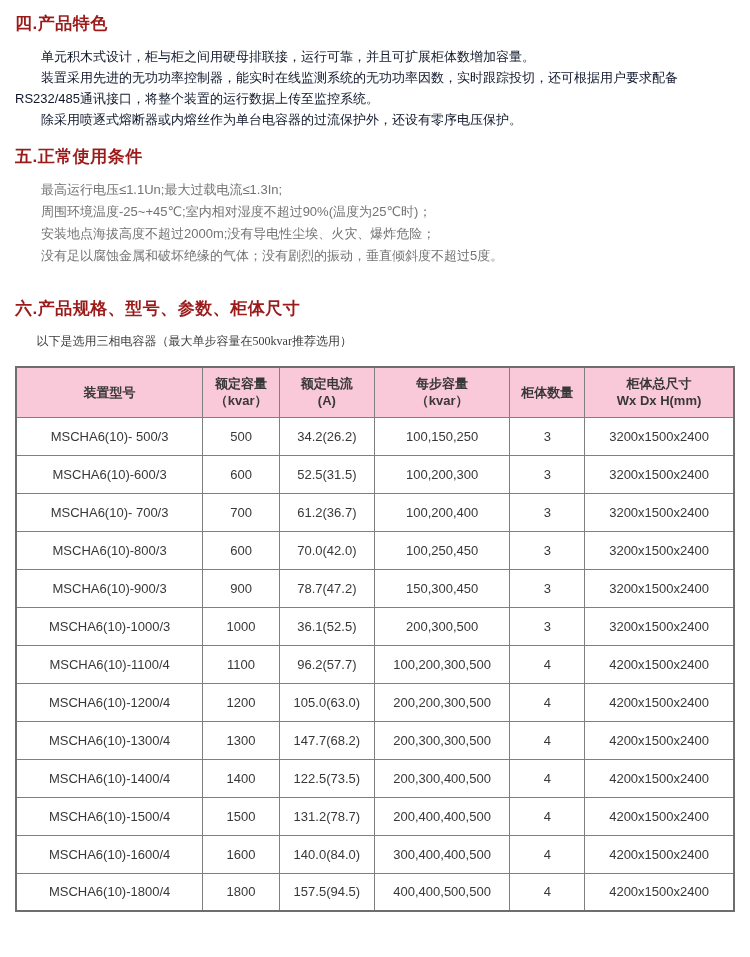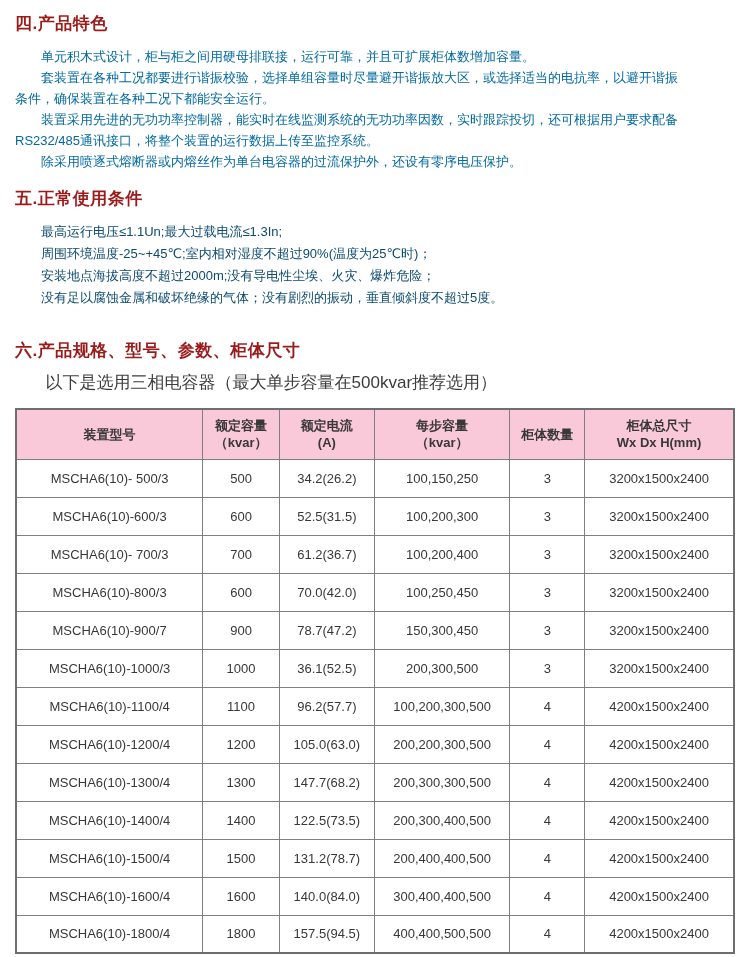--- a/index.html
+++ b/index.html
@@ -24,38 +24,39 @@
     font-weight: bold;
     letter-spacing: 0.5px;
   }
   .sec-features .sec-title { margin-top: 4px; }
   .para-block { margin-top: 11px; }
   .para {
     margin: 0;
     font-size: 13px;
     line-height: 21px;
     text-indent: 2em;
-    color: #0369a1;
+    color: #0f172a;
   }
   .sec-conditions { margin-top: 15px; }
   .cond-block { margin-top: 11px; }
   .cond {
     margin: 0;
     font-size: 13px;
     line-height: 22px;
     text-indent: 2em;
-    color: #0c4a6e;
+    color: #737373;
   }
   .sec-specs { margin-top: 30px; }
   .note {
     margin: 12px 0 8px 0;
-    font-size: 17px;
+    font-size: 12px;
     line-height: 18px;
     text-indent: 1.8em;
     color: #3c3c3c;
+    font-family: Liberation Serif, serif;
   }
   table.spec-table {
     margin-top: 16px;
     width: 720px;
     border-collapse: collapse;
     border: 2px solid #6e6e6e;
     table-layout: fixed;
   }
   table.spec-table th {
     background: #f9c8d9;
@@ -83,21 +84,20 @@
 </style>
 </head>
 <body>
 
 <div class="page">
 
   <section class="sec-features">
     <h2 class="sec-title">四.产品特色</h2>
     <div class="para-block">
       <p class="para">单元积木式设计，柜与柜之间用硬母排联接，运行可靠，并且可扩展柜体数增加容量。</p>
-      <p class="para">套装置在各种工况都要进行谐振校验，选择单组容量时尽量避开谐振放大区，或选择适当的电抗率，以避开谐振条件，确保装置在各种工况下都能安全运行。</p>
       <p class="para">装置采用先进的无功功率控制器，能实时在线监测系统的无功功率因数，实时跟踪投切，还可根据用户要求配备RS232/485通讯接口，将整个装置的运行数据上传至监控系统。</p>
       <p class="para">除采用喷逐式熔断器或内熔丝作为单台电容器的过流保护外，还设有零序电压保护。</p>
     </div>
   </section>
 
   <section class="sec-conditions">
     <h2 class="sec-title">五.正常使用条件</h2>
     <div class="cond-block">
       <p class="cond">最高运行电压≤1.1Un;最大过载电流≤1.3In;</p>
       <p class="cond">周围环境温度-25~+45℃;室内相对湿度不超过90%(温度为25℃时)；</p>
@@ -160,21 +160,21 @@
           </tr>
           <tr>
             <td>MSCHA6(10)-800/3</td>
             <td>600</td>
             <td>70.0(42.0)</td>
             <td>100,250,450</td>
             <td>3</td>
             <td>3200x1500x2400</td>
           </tr>
           <tr>
-            <td>MSCHA6(10)-900/7</td>
+            <td>MSCHA6(10)-900/3</td>
             <td>900</td>
             <td>78.7(47.2)</td>
             <td>150,300,450</td>
             <td>3</td>
             <td>3200x1500x2400</td>
           </tr>
           <tr>
             <td>MSCHA6(10)-1000/3</td>
             <td>1000</td>
             <td>36.1(52.5)</td>

